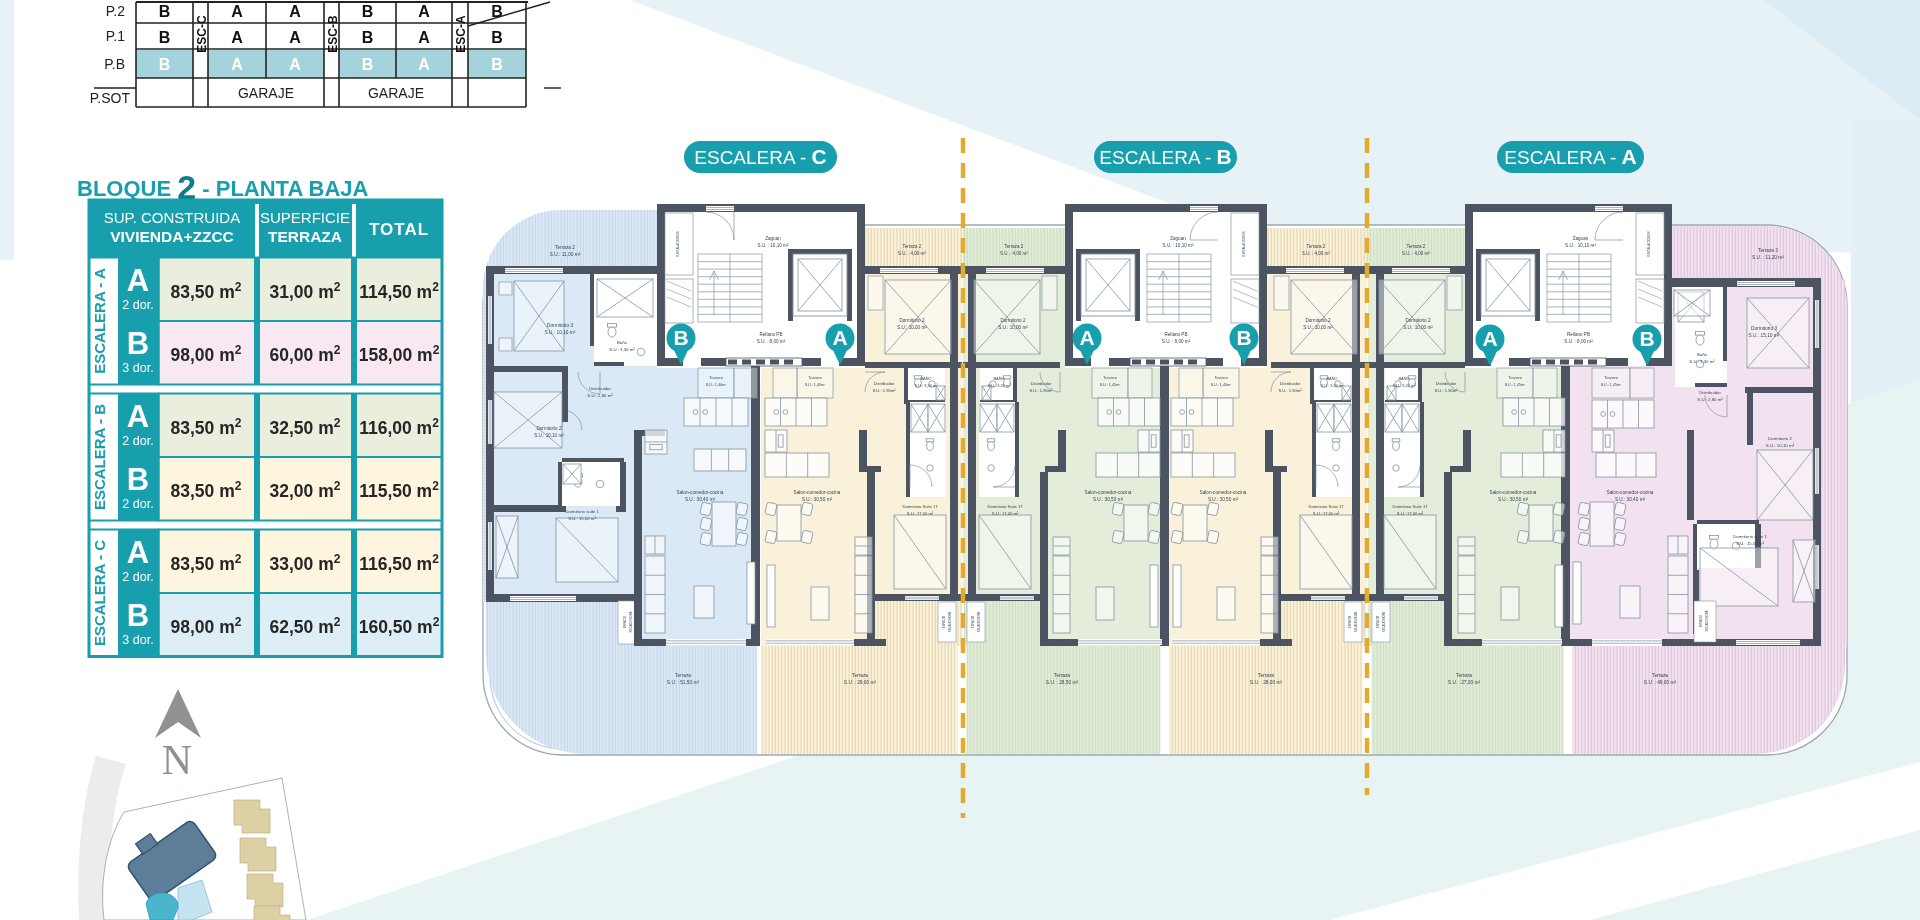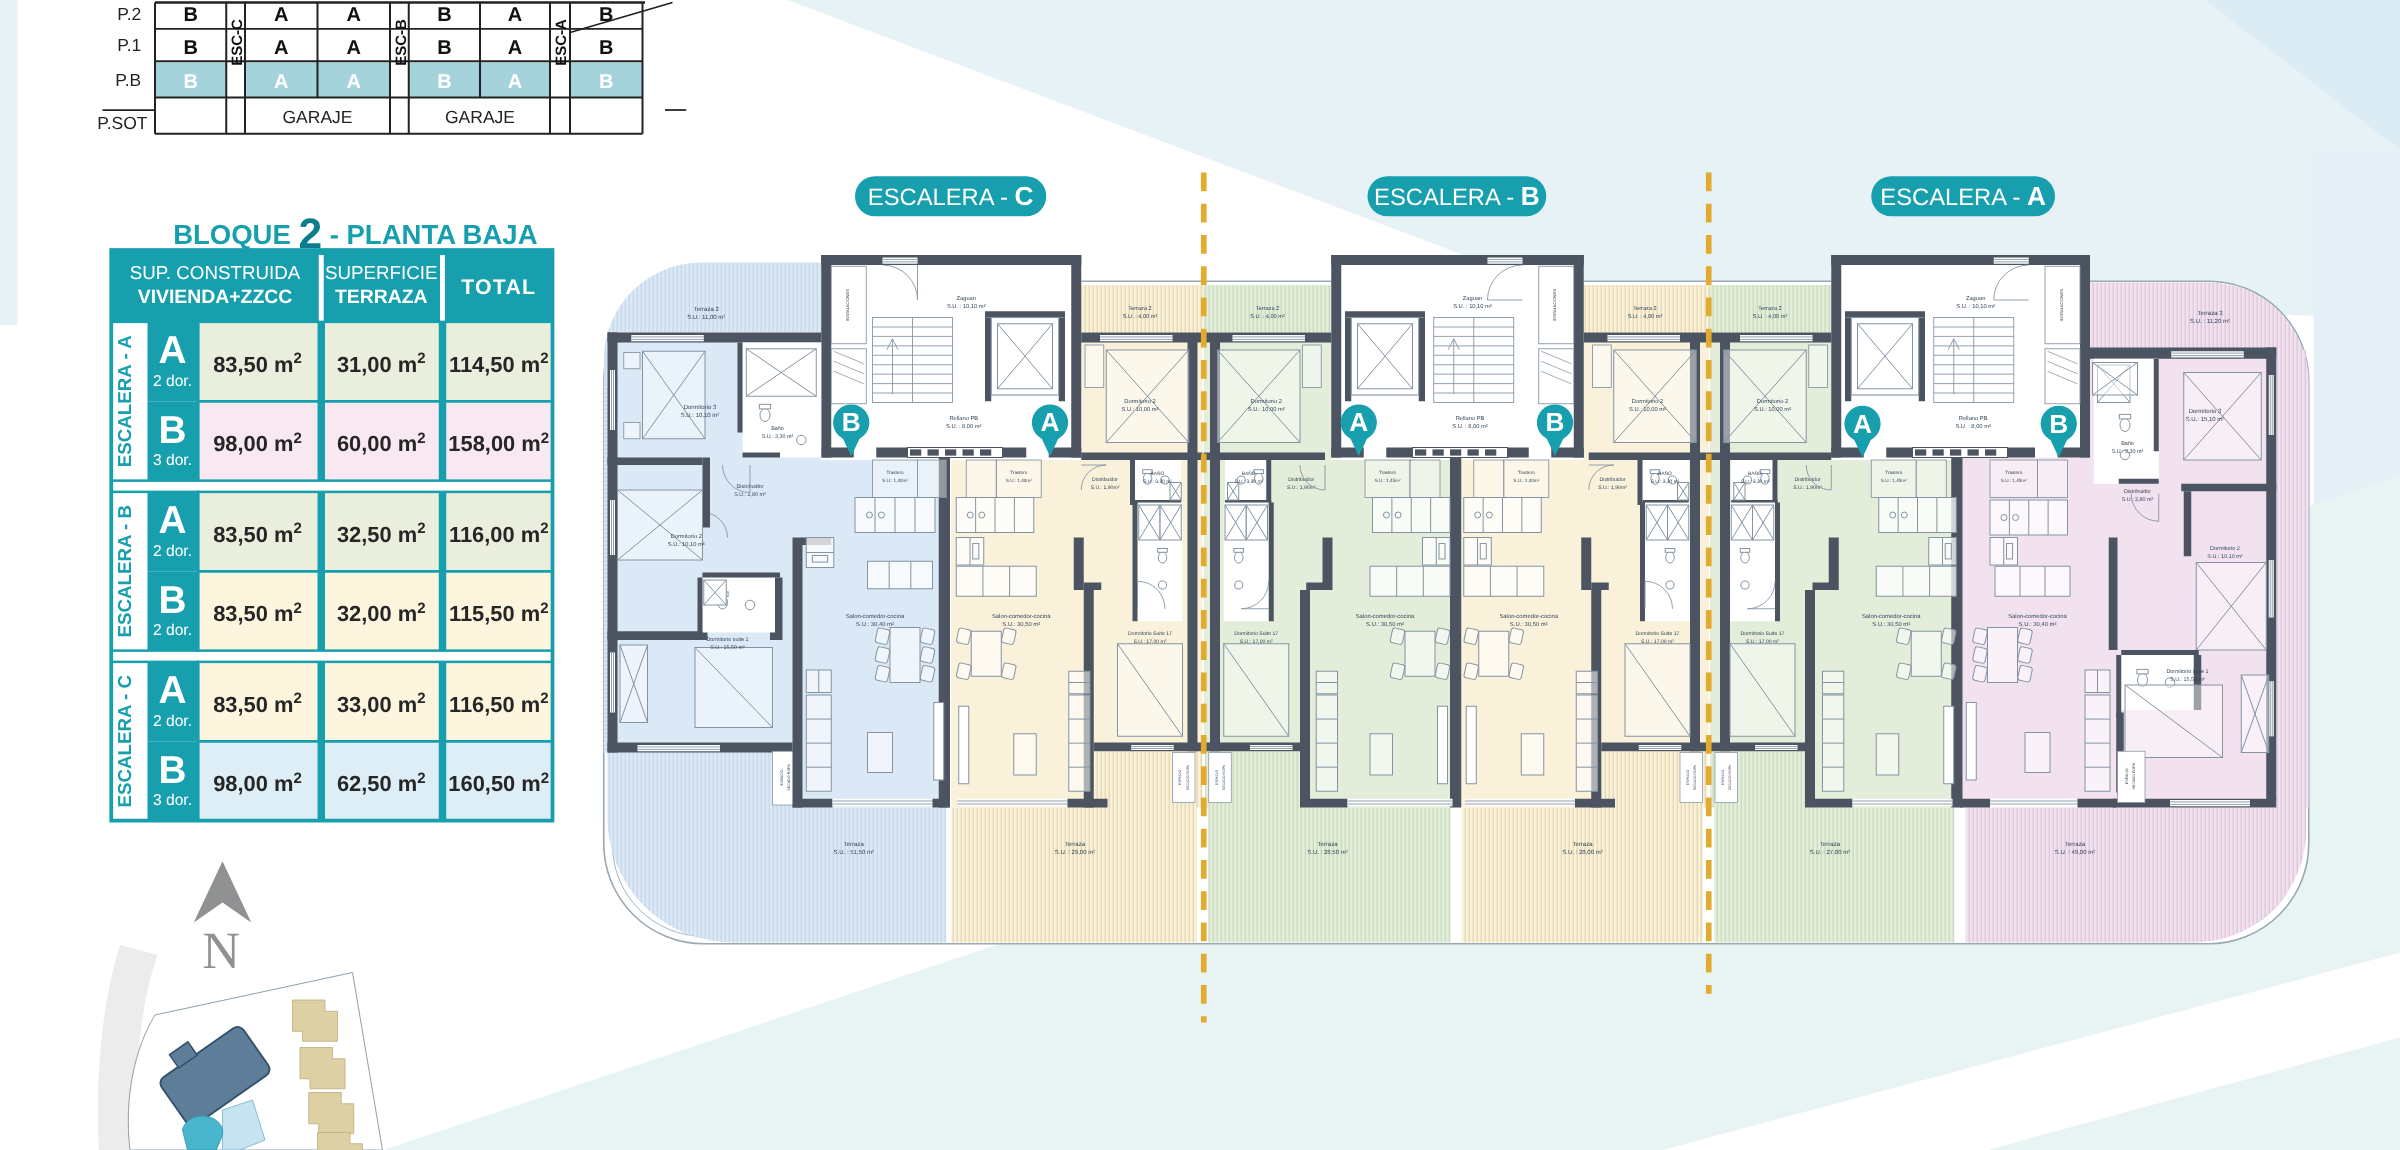--- a/index.html
+++ b/index.html
@@ -1113,21 +1113,21 @@
 <path d="M178,888 L202,880 L212,912 L192,920 L178,920 Z" fill="#c6e3f2" stroke="#7fb4d4" stroke-width="0.7"></path>
 <path d="M146,904 a16,13 0 0 1 32,4 l-5,12 h-23 Z" fill="#49b6ce" stroke="#2b98b5" stroke-width="0.7"></path>
 
 <path d="M234,800 h26 v9 h10 v24 h-28 v-8 h-8 z" fill="#ddd0a4" stroke="#c2b082" stroke-width="0.7"></path>
 <path d="M240,838 h26 v9 h10 v24 h-28 v-8 h-8 z" fill="#ddd0a4" stroke="#c2b082" stroke-width="0.7"></path>
 <path d="M247,874 h26 v9 h10 v24 h-28 v-8 h-8 z" fill="#ddd0a4" stroke="#c2b082" stroke-width="0.7"></path>
 <path d="M254,906 h26 v9 h10 v24 h-28 v-8 h-8 z" fill="#ddd0a4" stroke="#c2b082" stroke-width="0.7"></path>
 <path d="M262,938 h26 v9 h10 v24 h-28 v-8 h-8 z" fill="#ddd0a4" stroke="#c2b082" stroke-width="0.7"></path>
 </svg>
 
-<div class="abs" style="left:4px;top:0">
+<div class="abs" style="left:16px;top:0">
 <svg width="560" height="120" viewBox="0 0 560 120">
 <text x="109" y="16" font-size="14" fill="#222" text-anchor="end">P.2</text>
 <text x="109" y="41" font-size="14" fill="#222" text-anchor="end">P.1</text>
 <text x="109" y="69" font-size="14" fill="#222" text-anchor="end">P.B</text>
 <text x="114" y="103" font-size="14" fill="#222" text-anchor="end">P.SOT</text>
 <line x1="78" y1="88" x2="120" y2="88" stroke="#222" stroke-width="1.4"></line>
 <rect x="120" y="50" width="390" height="28" fill="#a5d3db"></rect>
 <rect x="177" y="50" width="15" height="28" fill="#ffffff"></rect>
 <rect x="308" y="50" width="15" height="28" fill="#ffffff"></rect>
 <rect x="436" y="50" width="16" height="28" fill="#ffffff"></rect>
@@ -1167,21 +1167,21 @@
 <text x="481.0" y="43" font-size="16" font-weight="bold" fill="#111" text-anchor="middle">B</text>
 <text x="481.0" y="70" font-size="16" font-weight="bold" fill="#ffffff" text-anchor="middle">B</text>
 <text x="189.5" y="34" font-size="12" font-weight="bold" fill="#111" text-anchor="middle" transform="rotate(-90 189.5 34)">ESC-C</text>
 <text x="320.5" y="34" font-size="12" font-weight="bold" fill="#111" text-anchor="middle" transform="rotate(-90 320.5 34)">ESC-B</text>
 <text x="449.0" y="34" font-size="12" font-weight="bold" fill="#111" text-anchor="middle" transform="rotate(-90 449.0 34)">ESC-A</text>
 <text x="250" y="98" font-size="14" fill="#222" text-anchor="middle">GARAJE</text>
 <text x="380" y="98" font-size="14" fill="#222" text-anchor="middle">GARAJE</text>
 </svg>
 </div>
 
-<div class="abs" style="left:77px;top:168px;width:353px;text-align:right;color:#179fae;white-space:nowrap">
+<div class="abs" style="left:77px;top:168px;width:353px;text-align:left;color:#179fae;white-space:nowrap">
   <span style="font-size:22px;font-weight:bold">BLOQUE&nbsp;</span><span style="font-size:34px;font-weight:bold;color:#0d7d8c;vertical-align:-3px">2</span><span style="font-size:22px;font-weight:bold">&nbsp;- PLANTA BAJA</span>
 </div>
 
 <div class="abs" style="left:89px;top:200px">
 <svg width="380" height="480" viewBox="0 0 380 480" style="overflow:visible">
 <rect x="0" y="0" width="353" height="57.5" fill="#179fae"></rect>
 <text x="83" y="23" font-size="15" fill="#fff" text-anchor="middle">SUP. CONSTRUIDA</text>
 <text x="83" y="42" font-size="15.5" font-weight="bold" fill="#fff" text-anchor="middle">VIVIENDA+ZZCC</text>
 <text x="216" y="23" font-size="15" fill="#fff" text-anchor="middle">SUPERFICIE</text>
 <text x="216" y="42" font-size="15.5" font-weight="bold" fill="#fff" text-anchor="middle">TERRAZA</text>

